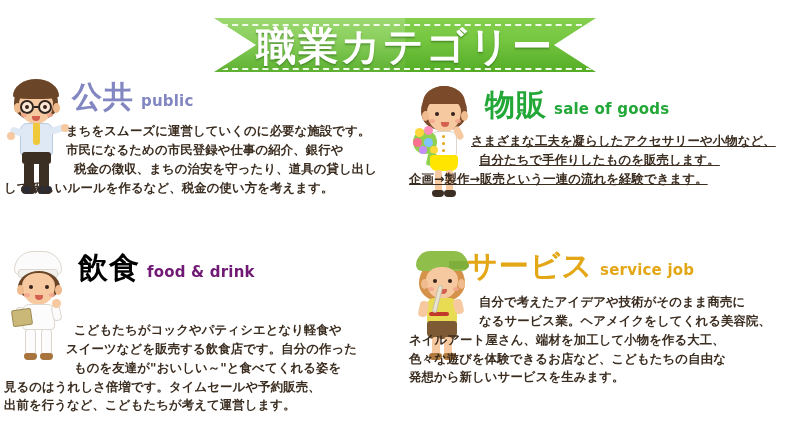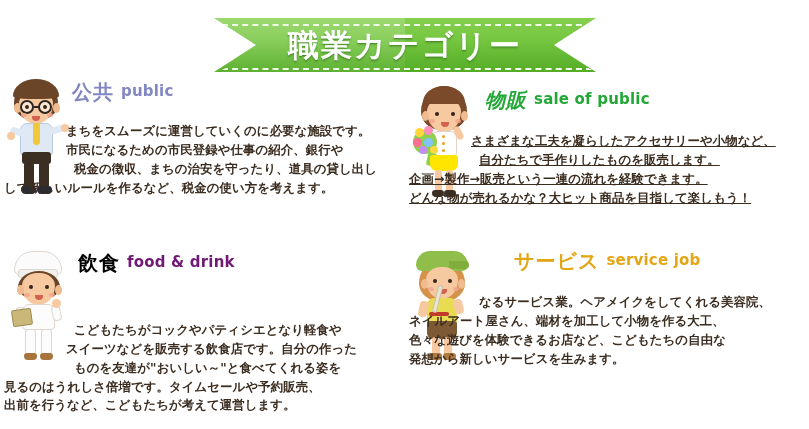--- a/index.html
+++ b/index.html
@@ -32,39 +32,39 @@
     position:absolute;left:222px;top:10px;width:366px;height:42px;
     border:2px dashed #f2fbe9;
     -webkit-clip-path:polygon(0% 0%,100% 0%,88% 50%,100% 100%,0% 100%,12% 50%);
     clip-path:polygon(0% 0%,100% 0%,88% 50%,100% 100%,0% 100%,12% 50%);
     pointer-events:none;
   }
   .banner-title{
     position:absolute;left:214px;top:4px;width:382px;height:56px;
     display:flex;align-items:center;justify-content:center;
     color:#ffffff;
-    font-size:31px;font-weight:bold;letter-spacing:2px;
+    font-size:40px;font-weight:bold;letter-spacing:2px;
     text-shadow:0 1px 0 rgba(60,130,30,.55), 0 2px 2px rgba(40,100,20,.35);
     white-space:nowrap;
   }
 
   
   .grid{
     position:absolute;left:0;top:78px;width:809px;height:351px;
   }
   .cell{position:absolute;width:404px;height:170px;}
   .cell.c0{left:0;top:0;}
   .cell.c1{left:405px;top:6px;}
   .cell.c2{left:0;top:173px;}
   .cell.c3{left:405px;top:173px;}
 
   
   .head{position:absolute;left:72px;top:4px;display:flex;align-items:flex-end;gap:7px;white-space:nowrap;}
   .head .jp{
-    font-size:20px;font-weight:bold;line-height:1;letter-spacing:1px;
+    font-size:30px;font-weight:bold;line-height:1;letter-spacing:1px;
   }
   .head .en{
     font-size:15px;font-weight:bold;line-height:1;padding-bottom:3px;letter-spacing:.2px;
   }
   .cell.c1 .head{left:80px;top:6px;}
   .cell.c3 .head{left:62px;top:0px;}
   .cell.c2 .head{left:78px;top:2px;}
 
   
   .body-text{
@@ -180,28 +180,27 @@
       <div class="av" style="left:8px;top:60px;width:8px;height:8px;border-radius:50%;background:#c58cff;"></div>
       <div class="av" style="left:19px;top:60px;width:8px;height:8px;border-radius:50%;background:#ffd83d;"></div>
       <div class="av" style="left:16px;top:67px;width:9px;height:13px;background:#8fd14f;transform:rotate(12deg);border-radius:2px;"></div>
       <div class="av" style="left:19px;top:69px;width:28px;height:16px;background:#ffe500;border-radius:3px 3px 7px 7px;"></div>
       <div class="av leg" style="left:24px;top:84px;width:7px;height:22px;background:#f6c9a0;"></div>
       <div class="av leg" style="left:35px;top:84px;width:7px;height:22px;background:#f6c9a0;"></div>
       <div class="av shoe" style="left:21px;top:104px;width:12px;height:7px;background:#3b2f24;"></div>
       <div class="av shoe" style="left:33px;top:104px;width:12px;height:7px;background:#3b2f24;"></div>
     </div>
     <div class="head">
-      <span class="jp" style="color:#23a838;font-style:italic;">物販</span>
-      <span class="en" style="color:#23a838;">sale of public</span>
+      <span class="jp" style="color:#23a838;">物販</span>
+      <span class="en" style="color:#23a838;">sale of goods</span>
     </div>
     <div class="body-text">
       <p class="ind1">さまざまな工夫を凝らしたアクセサリーや小物など、</p>
       <p class="ind2">自分たちで手作りしたものを販売します。</p>
       <p class="ind0">企画→製作→販売という一連の流れを経験できます。</p>
-      <p class="ind0">どんな物が売れるかな？大ヒット商品を目指して楽しもう！</p>
     </div>
   </div>
 
   <div class="cell c2">
     <div class="avatar">
       <div class="av" style="left:8px;top:0px;width:48px;height:24px;background:#fbfbfb;border:1px solid #ddd7cf;box-sizing:border-box;border-radius:22px 22px 6px 6px;"></div>
       <div class="av" style="left:12px;top:18px;width:40px;height:9px;background:#f2f1ee;border:1px solid #ddd7cf;box-sizing:border-box;border-radius:3px;"></div>
       <div class="av hair" style="left:12px;top:20px;width:42px;height:28px;background:#6b4527;"></div>
       <div class="av face" style="left:16px;top:22px;width:33px;height:32px;"></div>
       <div class="av ear" style="left:11px;top:34px;"></div>
@@ -252,24 +251,25 @@
       <div class="av arm" style="left:10px;top:50px;width:9px;height:16px;background:#f6c9a0;transform:rotate(12deg);"></div>
       <div class="av arm" style="left:45px;top:48px;width:9px;height:15px;background:#f6c9a0;transform:rotate(-14deg);"></div>
       <div class="av" style="left:26px;top:34px;width:5px;height:28px;background:#e9e3d2;border:1px solid #c9c0a8;box-sizing:border-box;border-radius:2px;transform:rotate(14deg);"></div>
       <div class="av" style="left:18px;top:70px;width:30px;height:18px;background:#7d5a33;border-radius:3px 3px 6px 6px;"></div>
       <div class="av leg" style="left:23px;top:86px;width:8px;height:18px;background:#f6c9a0;"></div>
       <div class="av leg" style="left:35px;top:86px;width:8px;height:18px;background:#f6c9a0;"></div>
       <div class="av shoe" style="left:20px;top:102px;width:13px;height:7px;background:#b07a3e;"></div>
       <div class="av shoe" style="left:34px;top:102px;width:13px;height:7px;background:#b07a3e;"></div>
     </div>
     <div class="head">
-      <span class="jp" style="color:#e3a615;margin-left:47px;">サービス</span>
+      <span class="jp" style="color:#e3a615;">サービス</span>
       <span class="en" style="color:#e3a615;">service job</span>
     </div>
     <div class="body-text">
+      <p class="ind2">自分で考えたアイデアや技術がそのまま商売に</p>
       <p class="ind2">なるサービス業。ヘアメイクをしてくれる美容院、</p>
       <p class="ind0">ネイルアート屋さん、端材を加工して小物を作る大工、</p>
       <p class="ind0">色々な遊びを体験できるお店など、こどもたちの自由な</p>
       <p class="ind0">発想から新しいサービスを生みます。</p>
     </div>
   </div>
 
 </div>
 
 </body></html>

